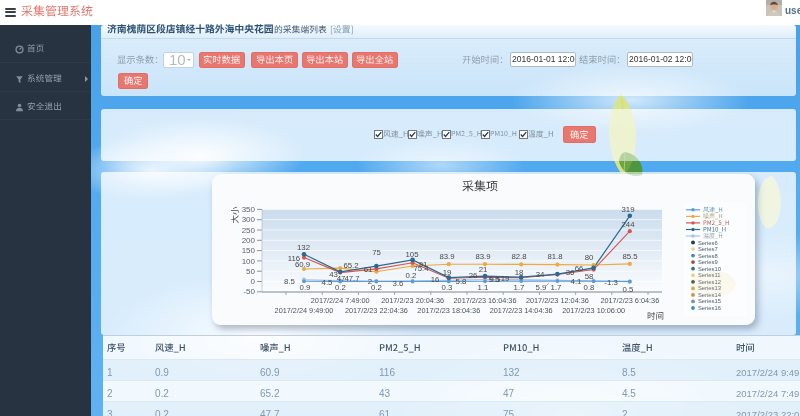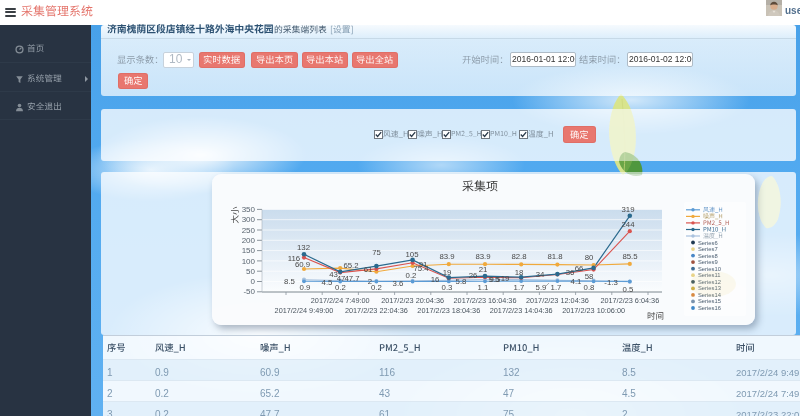--- a/index.html
+++ b/index.html
@@ -109,21 +109,21 @@
     <g>
       <path transform="translate(0,7.66) scale(0.008800,-0.008800)" fill="#7f98ad" d="M106 -170H304V-118H174V739H304V792H106Z M460 776C513 729 580 662 611 619L662 672C630 713 563 778 509 822ZM381 526V454H522V95C522 49 491 16 472 4C486 -11 506 -42 513 -60C528 -40 555 -20 733 112C724 127 712 155 706 175L595 94V526ZM829 804V693C829 619 807 536 675 476C689 464 715 435 724 420C868 489 900 597 900 691V734H1077V573C1077 497 1091 469 1161 469C1172 469 1221 469 1236 469C1256 469 1277 470 1289 474C1286 491 1284 520 1282 539C1270 536 1249 534 1235 534C1222 534 1177 534 1166 534C1150 534 1148 543 1148 572V804ZM1143 328C1107 248 1053 182 987 129C920 184 867 251 831 328ZM722 398V328H774L760 323C800 231 857 151 928 86C853 38 767 5 679 -15C693 -31 709 -61 715 -80C812 -54 904 -16 985 39C1061 -17 1152 -58 1255 -83C1264 -62 1285 -32 1301 -16C1205 4 1119 39 1046 86C1131 160 1199 256 1239 381L1193 401L1180 398Z M1989 748H2158V658H1989ZM1755 748H1920V658H1755ZM1527 748H1686V658H1527ZM1528 427V6H1395V-50H2283V6H2146V427H1833L1847 486H2260V545H1858L1869 603H2233V802H1455V603H1792L1784 545H1406V486H1774L1762 427ZM1600 6V68H2072V6ZM1600 275H2072V217H1600ZM1600 320V376H2072V320ZM1600 172H2072V113H1600Z M2372 -170H2571V792H2372V739H2502V-118H2372Z"></path>
     </g>
   </svg>
 <svg class="ct " style="left:117.0px;top:54.5px" width="46.5" height="10.7" viewBox="0 0 46.5 10.7">
     <g>
       <path transform="translate(0,8.09) scale(0.009300,-0.009300)" fill="#8b9aa8" d="M244 570H757V466H244ZM244 731H757V628H244ZM171 791V405H833V791ZM820 330C787 266 727 180 682 126L740 97C786 151 842 230 885 300ZM124 297C165 233 213 145 236 93L297 123C275 174 224 260 183 322ZM571 365V39H423V365H352V39H40V-33H960V39H643V365Z M1234 351C1191 238 1117 127 1035 56C1054 46 1088 24 1104 11C1183 88 1262 207 1311 330ZM1684 320C1756 224 1832 94 1859 10L1934 44C1904 129 1826 255 1753 349ZM1149 766V692H1853V766ZM1060 523V449H1461V19C1461 3 1455 -1 1437 -2C1418 -3 1352 -3 1284 0C1296 -23 1308 -56 1311 -79C1400 -79 1459 -78 1494 -66C1530 -53 1542 -31 1542 18V449H1941V523Z M2300 182C2252 121 2162 48 2096 10C2112 -2 2134 -27 2146 -43C2214 1 2307 84 2360 155ZM2629 145C2699 88 2780 6 2818 -47L2875 -4C2836 50 2752 129 2683 184ZM2667 683C2624 631 2568 586 2502 548C2439 585 2385 628 2344 679L2348 683ZM2378 842C2326 751 2223 647 2074 575C2091 564 2115 538 2128 520C2191 554 2246 592 2294 633C2333 587 2379 546 2431 511C2311 454 2171 418 2035 399C2049 382 2064 351 2070 332C2219 356 2372 399 2502 468C2621 404 2764 361 2919 339C2929 359 2948 390 2964 406C2820 424 2686 458 2574 510C2661 566 2734 636 2782 721L2732 752L2718 748H2405C2426 774 2444 800 2460 826ZM2461 393V287H2147V220H2461V3C2461 -8 2457 -11 2446 -11C2435 -12 2395 -12 2357 -10C2367 -29 2377 -57 2380 -76C2438 -76 2477 -76 2503 -65C2530 -54 2537 -35 2537 3V220H2852V287H2537V393Z M3443 821C3425 782 3393 723 3368 688L3417 664C3443 697 3477 747 3506 793ZM3088 793C3114 751 3141 696 3150 661L3207 686C3198 722 3171 776 3143 815ZM3410 260C3387 208 3355 164 3317 126C3279 145 3240 164 3203 180C3217 204 3233 231 3247 260ZM3110 153C3159 134 3214 109 3264 83C3200 37 3123 5 3041 -14C3054 -28 3070 -54 3077 -72C3169 -47 3254 -8 3326 50C3359 30 3389 11 3412 -6L3460 43C3437 59 3408 77 3375 95C3428 152 3470 222 3495 309L3454 326L3442 323H3278L3300 375L3233 387C3226 367 3216 345 3206 323H3070V260H3175C3154 220 3131 183 3110 153ZM3257 841V654H3050V592H3234C3186 527 3109 465 3039 435C3054 421 3071 395 3080 378C3141 411 3207 467 3257 526V404H3327V540C3375 505 3436 458 3461 435L3503 489C3479 506 3391 562 3342 592H3531V654H3327V841ZM3629 832C3604 656 3559 488 3481 383C3497 373 3526 349 3538 337C3564 374 3586 418 3606 467C3628 369 3657 278 3694 199C3638 104 3560 31 3451 -22C3465 -37 3486 -67 3493 -83C3595 -28 3672 41 3731 129C3781 44 3843 -24 3921 -71C3933 -52 3955 -26 3972 -12C3888 33 3822 106 3771 198C3824 301 3858 426 3880 576H3948V646H3663C3677 702 3689 761 3698 821ZM3809 576C3793 461 3769 361 3733 276C3695 366 3667 468 3648 576Z M4250 486C4290 486 4326 515 4326 560C4326 606 4290 636 4250 636C4210 636 4174 606 4174 560C4174 515 4210 486 4250 486ZM4250 -4C4290 -4 4326 26 4326 71C4326 117 4290 146 4250 146C4210 146 4174 117 4174 71C4174 26 4210 -4 4250 -4Z"></path>
     </g>
   </svg>
 <div class="sel" style="left:163px;top:51.5px;width:31px"></div>
-<div class="abs" style="left:169px;top:55px;font-size:12px;color:#b0bac4;line-height:9px">10</div>
+<div class="abs" style="left:169px;top:55px;font-size:15px;color:#b0bac4;line-height:9px">10</div>
 <div class="abs" style="left:187px;top:58.5px;width:0;height:0;border-top:2.5px solid #aab4be;border-left:2.5px solid transparent;border-right:2.5px solid transparent"></div>
 <div class="btn" style="left:199px;top:52px;width:46px;height:16px"></div>
 <svg class="ct " style="left:203.4px;top:55.4px" width="37.2" height="10.7" viewBox="0 0 37.2 10.7">
     <g>
       <path transform="translate(0,8.09) scale(0.009300,-0.009300)" fill="#ffffff" d="M538 107C671 57 804 -12 885 -74L931 -15C848 44 708 113 574 162ZM240 557C294 525 358 475 387 440L435 494C404 530 339 575 285 605ZM140 401C197 370 264 320 296 284L342 341C309 376 241 422 185 451ZM90 726V523H165V656H834V523H912V726H569C554 761 528 810 503 847L429 824C447 794 466 758 480 726ZM71 256V191H432C376 94 273 29 81 -11C97 -28 116 -57 124 -77C349 -25 461 62 518 191H935V256H541C570 353 577 469 581 606H503C499 464 493 349 461 256Z M1474 452C1527 375 1595 269 1627 208L1693 246C1659 307 1590 409 1536 485ZM1324 402V174H1153V402ZM1324 469H1153V688H1324ZM1081 756V25H1153V106H1394V756ZM1764 835V640H1440V566H1764V33C1764 13 1756 6 1736 6C1714 4 1640 4 1562 7C1573 -15 1585 -49 1590 -70C1690 -70 1754 -69 1790 -56C1826 -44 1840 -22 1840 33V566H1962V640H1840V835Z M2443 821C2425 782 2393 723 2368 688L2417 664C2443 697 2477 747 2506 793ZM2088 793C2114 751 2141 696 2150 661L2207 686C2198 722 2171 776 2143 815ZM2410 260C2387 208 2355 164 2317 126C2279 145 2240 164 2203 180C2217 204 2233 231 2247 260ZM2110 153C2159 134 2214 109 2264 83C2200 37 2123 5 2041 -14C2054 -28 2070 -54 2077 -72C2169 -47 2254 -8 2326 50C2359 30 2389 11 2412 -6L2460 43C2437 59 2408 77 2375 95C2428 152 2470 222 2495 309L2454 326L2442 323H2278L2300 375L2233 387C2226 367 2216 345 2206 323H2070V260H2175C2154 220 2131 183 2110 153ZM2257 841V654H2050V592H2234C2186 527 2109 465 2039 435C2054 421 2071 395 2080 378C2141 411 2207 467 2257 526V404H2327V540C2375 505 2436 458 2461 435L2503 489C2479 506 2391 562 2342 592H2531V654H2327V841ZM2629 832C2604 656 2559 488 2481 383C2497 373 2526 349 2538 337C2564 374 2586 418 2606 467C2628 369 2657 278 2694 199C2638 104 2560 31 2451 -22C2465 -37 2486 -67 2493 -83C2595 -28 2672 41 2731 129C2781 44 2843 -24 2921 -71C2933 -52 2955 -26 2972 -12C2888 33 2822 106 2771 198C2824 301 2858 426 2880 576H2948V646H2663C2677 702 2689 761 2698 821ZM2809 576C2793 461 2769 361 2733 276C2695 366 2667 468 2648 576Z M3484 238V-81H3550V-40H3858V-77H3927V238H3734V362H3958V427H3734V537H3923V796H3395V494C3395 335 3386 117 3282 -37C3299 -45 3330 -67 3344 -79C3427 43 3455 213 3464 362H3663V238ZM3468 731H3851V603H3468ZM3468 537H3663V427H3467L3468 494ZM3550 22V174H3858V22ZM3167 839V638H3042V568H3167V349C3115 333 3067 319 3029 309L3049 235L3167 273V14C3167 0 3162 -4 3150 -4C3138 -5 3099 -5 3056 -4C3065 -24 3075 -55 3077 -73C3140 -74 3179 -71 3203 -59C3228 -48 3237 -27 3237 14V296L3352 334L3341 403L3237 370V568H3350V638H3237V839Z"></path>
     </g>
   </svg>
 <div class="btn" style="left:251px;top:52px;width:47px;height:16px"></div>
 <svg class="ct " style="left:255.9px;top:55.4px" width="37.2" height="10.7" viewBox="0 0 37.2 10.7">
     <g>

